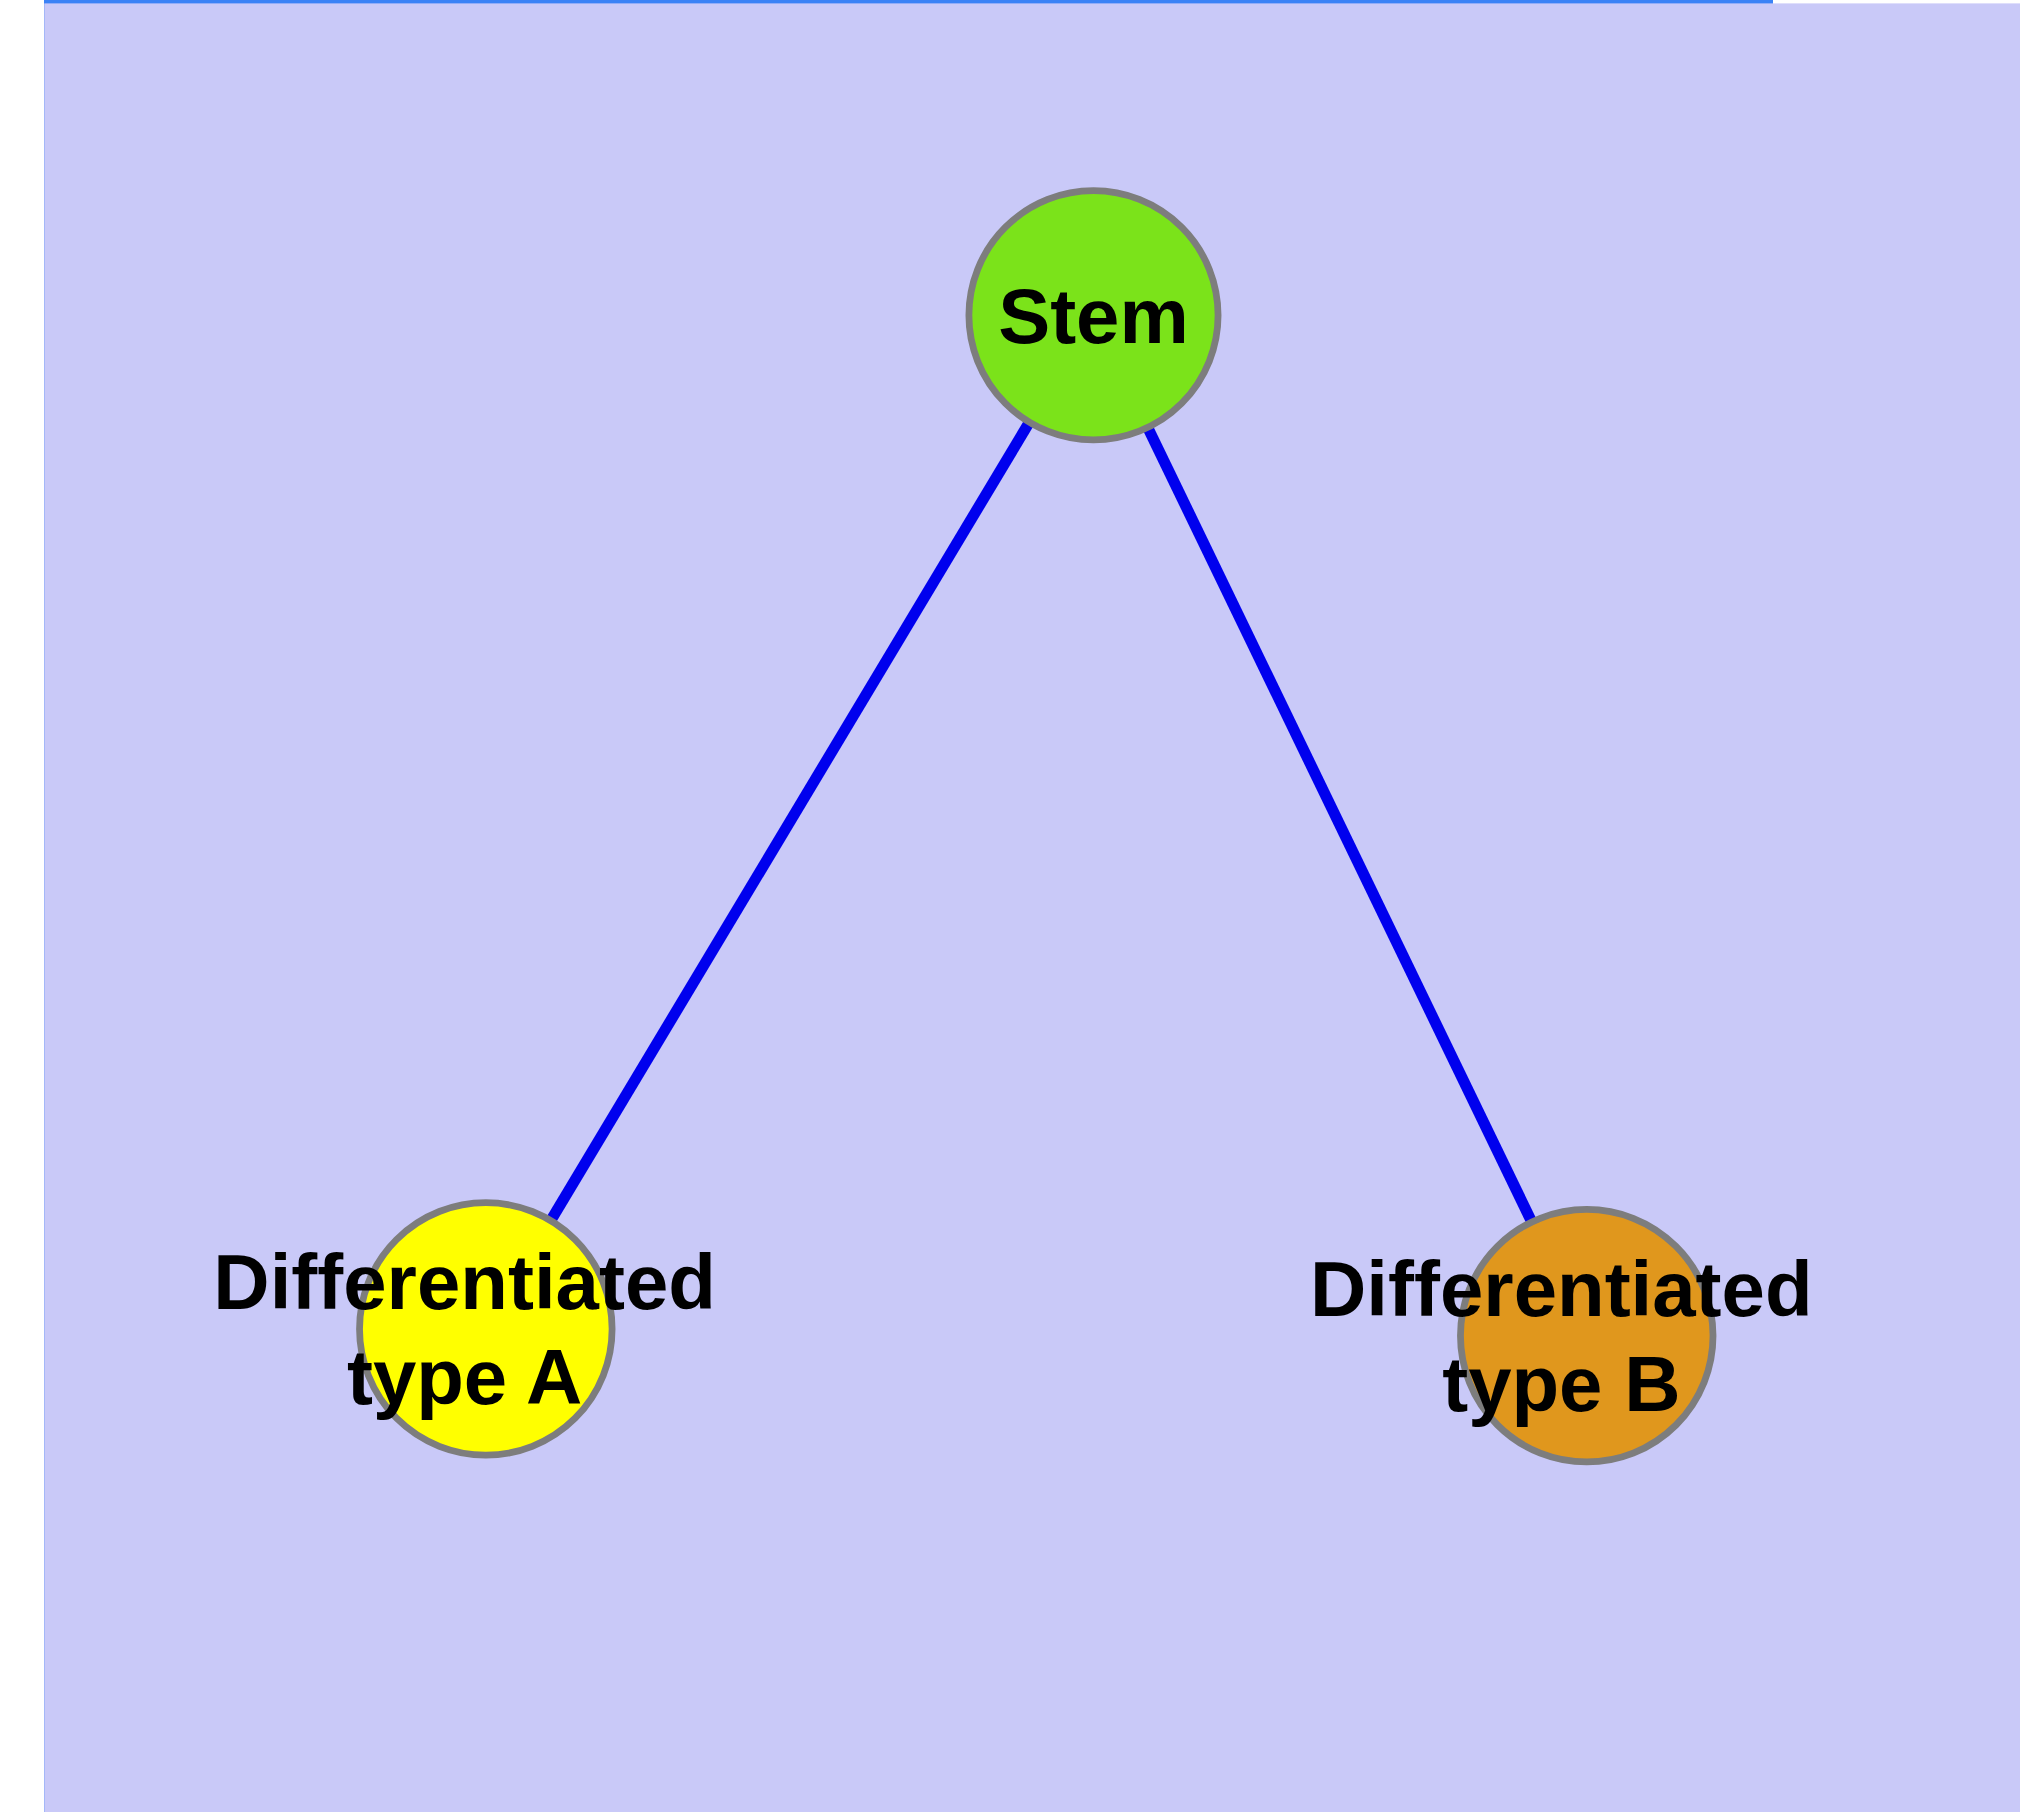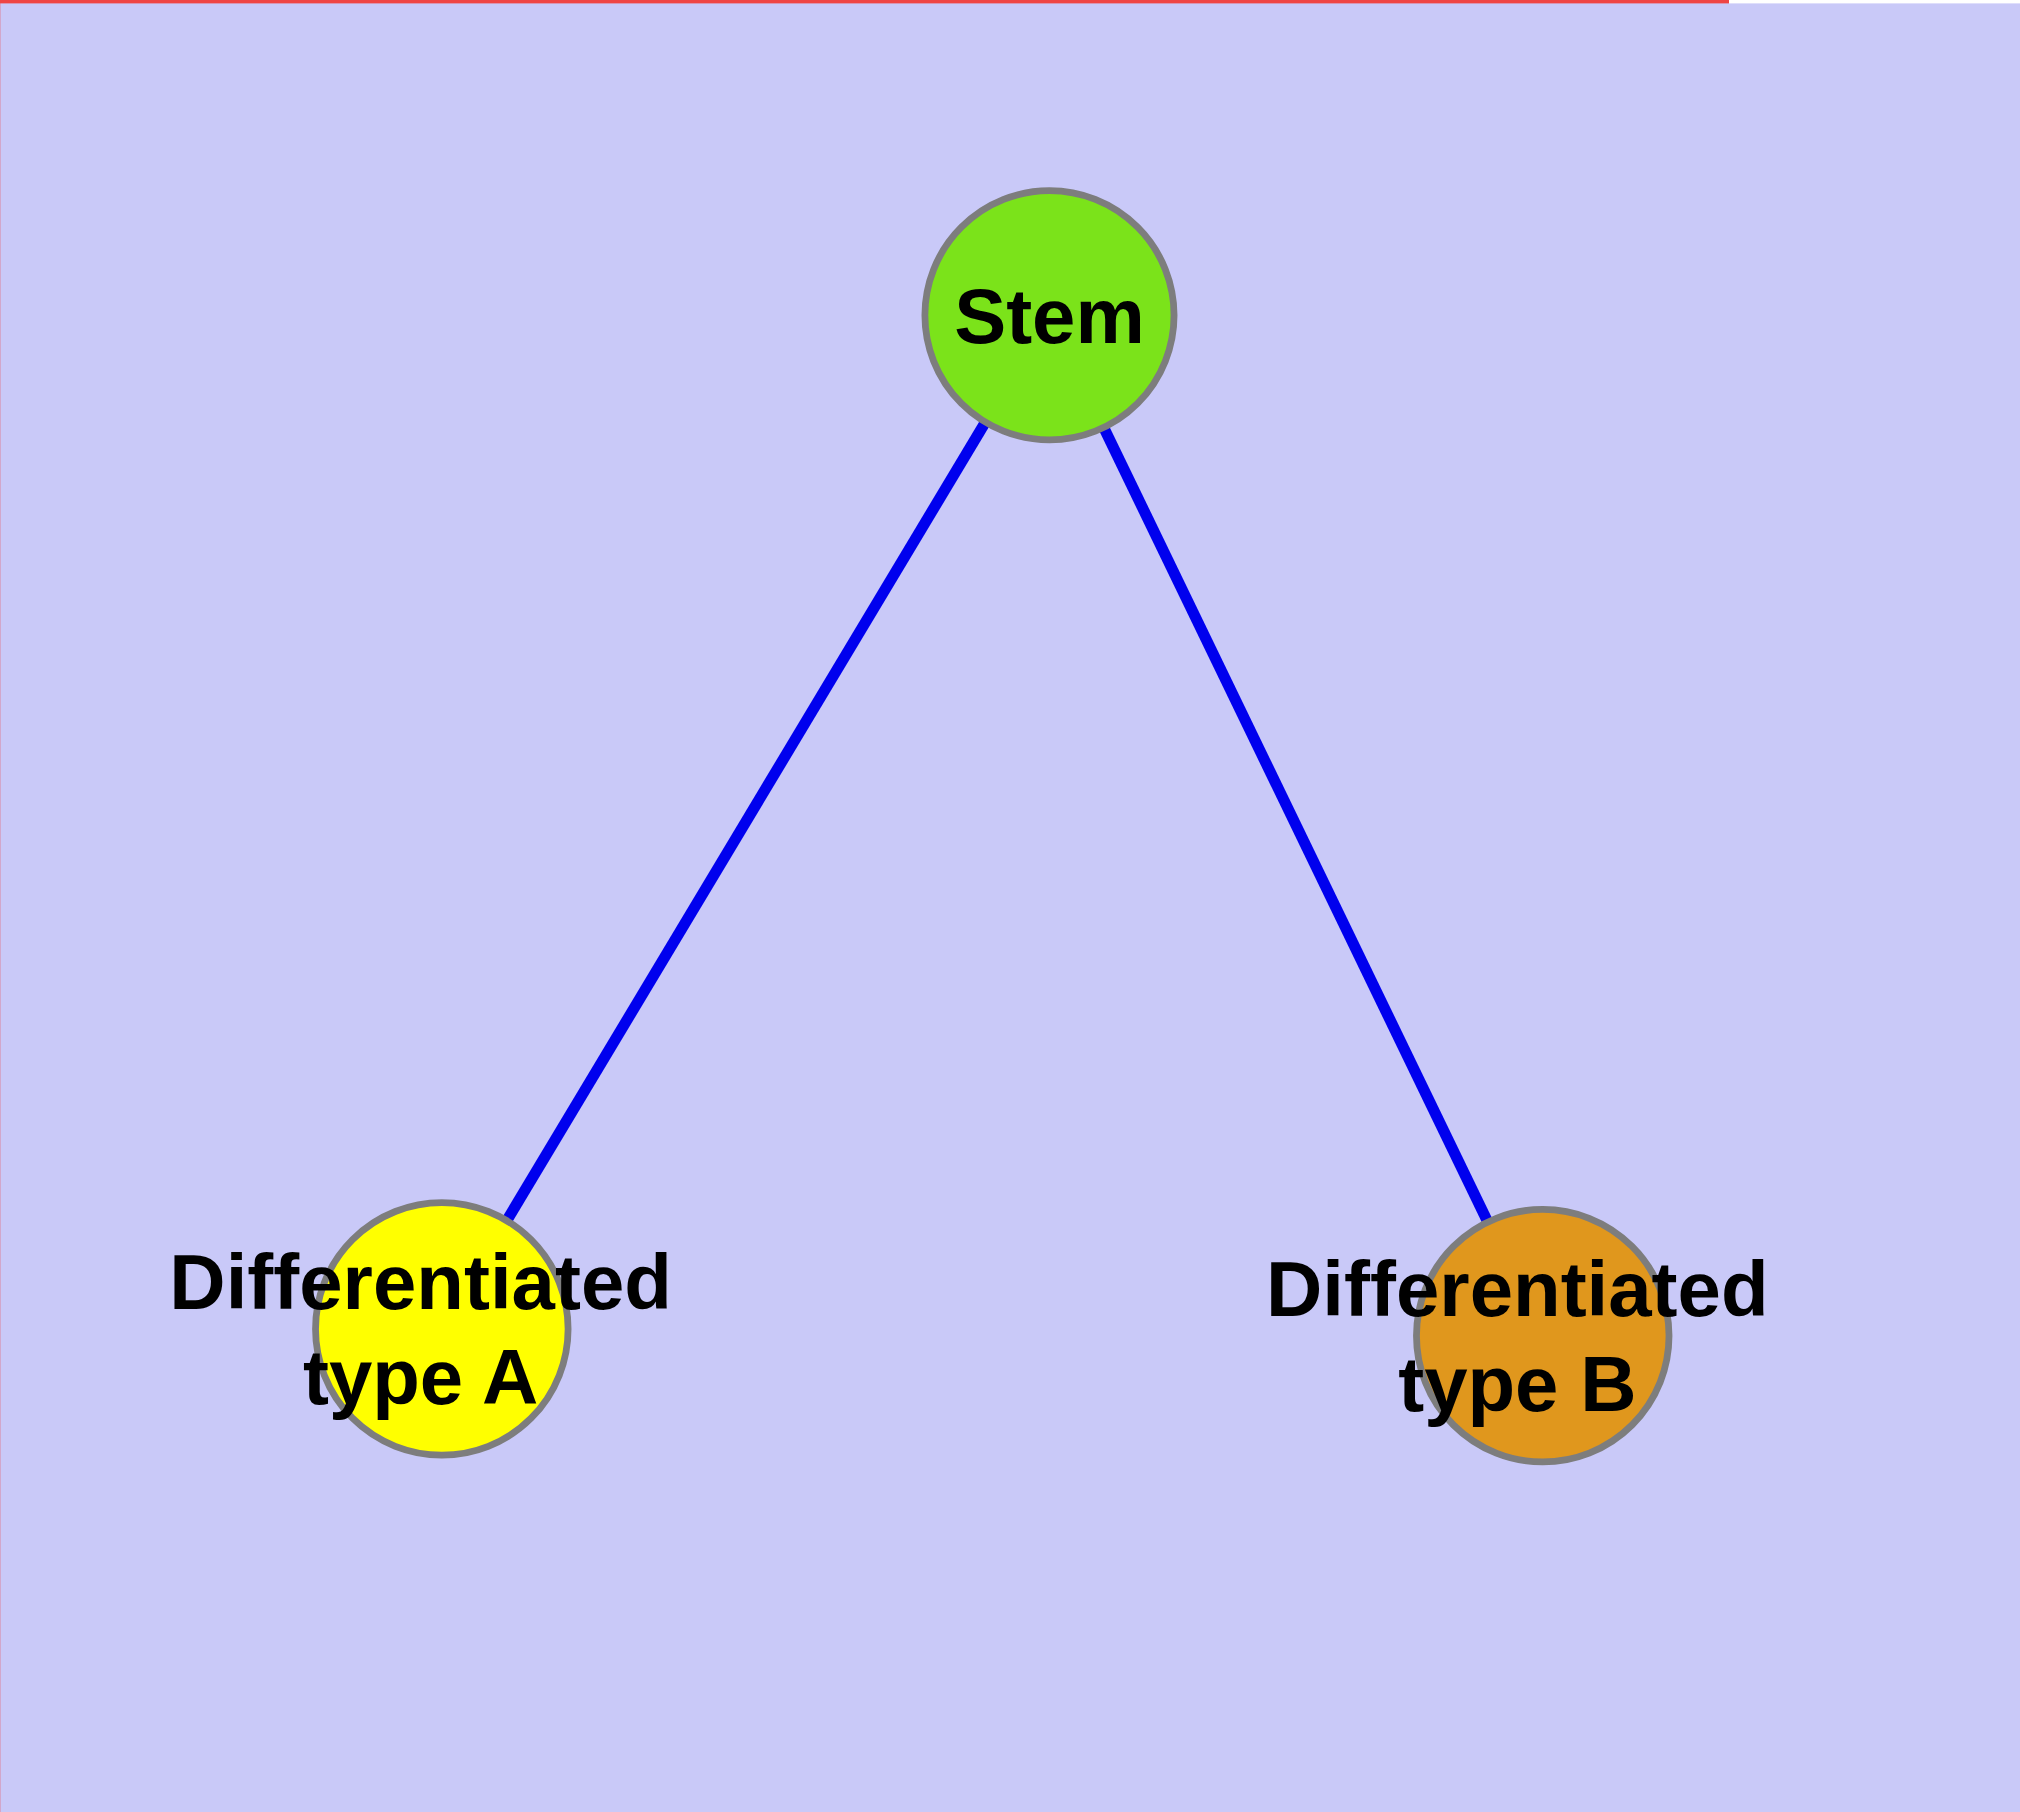--- a/index.html
+++ b/index.html
@@ -5,21 +5,22 @@
   html, body {
     margin: 0;
     padding: 0;
     background: #ffffff;
     font-family: "Liberation Sans", sans-serif;
   }
   .stage {
     position: relative;
     width: 1729px;
     height: 1812px;
-    background: #ef4444; 
+    background: #3b82f6; 
+    margin-left: 44px;
   }
   svg.graph {
     display: block;
     width: 2021px;
     height: 1812px;
   }
   .edge {
     stroke-width: 13px;
     stroke-linecap: butt;
     fill: none;

